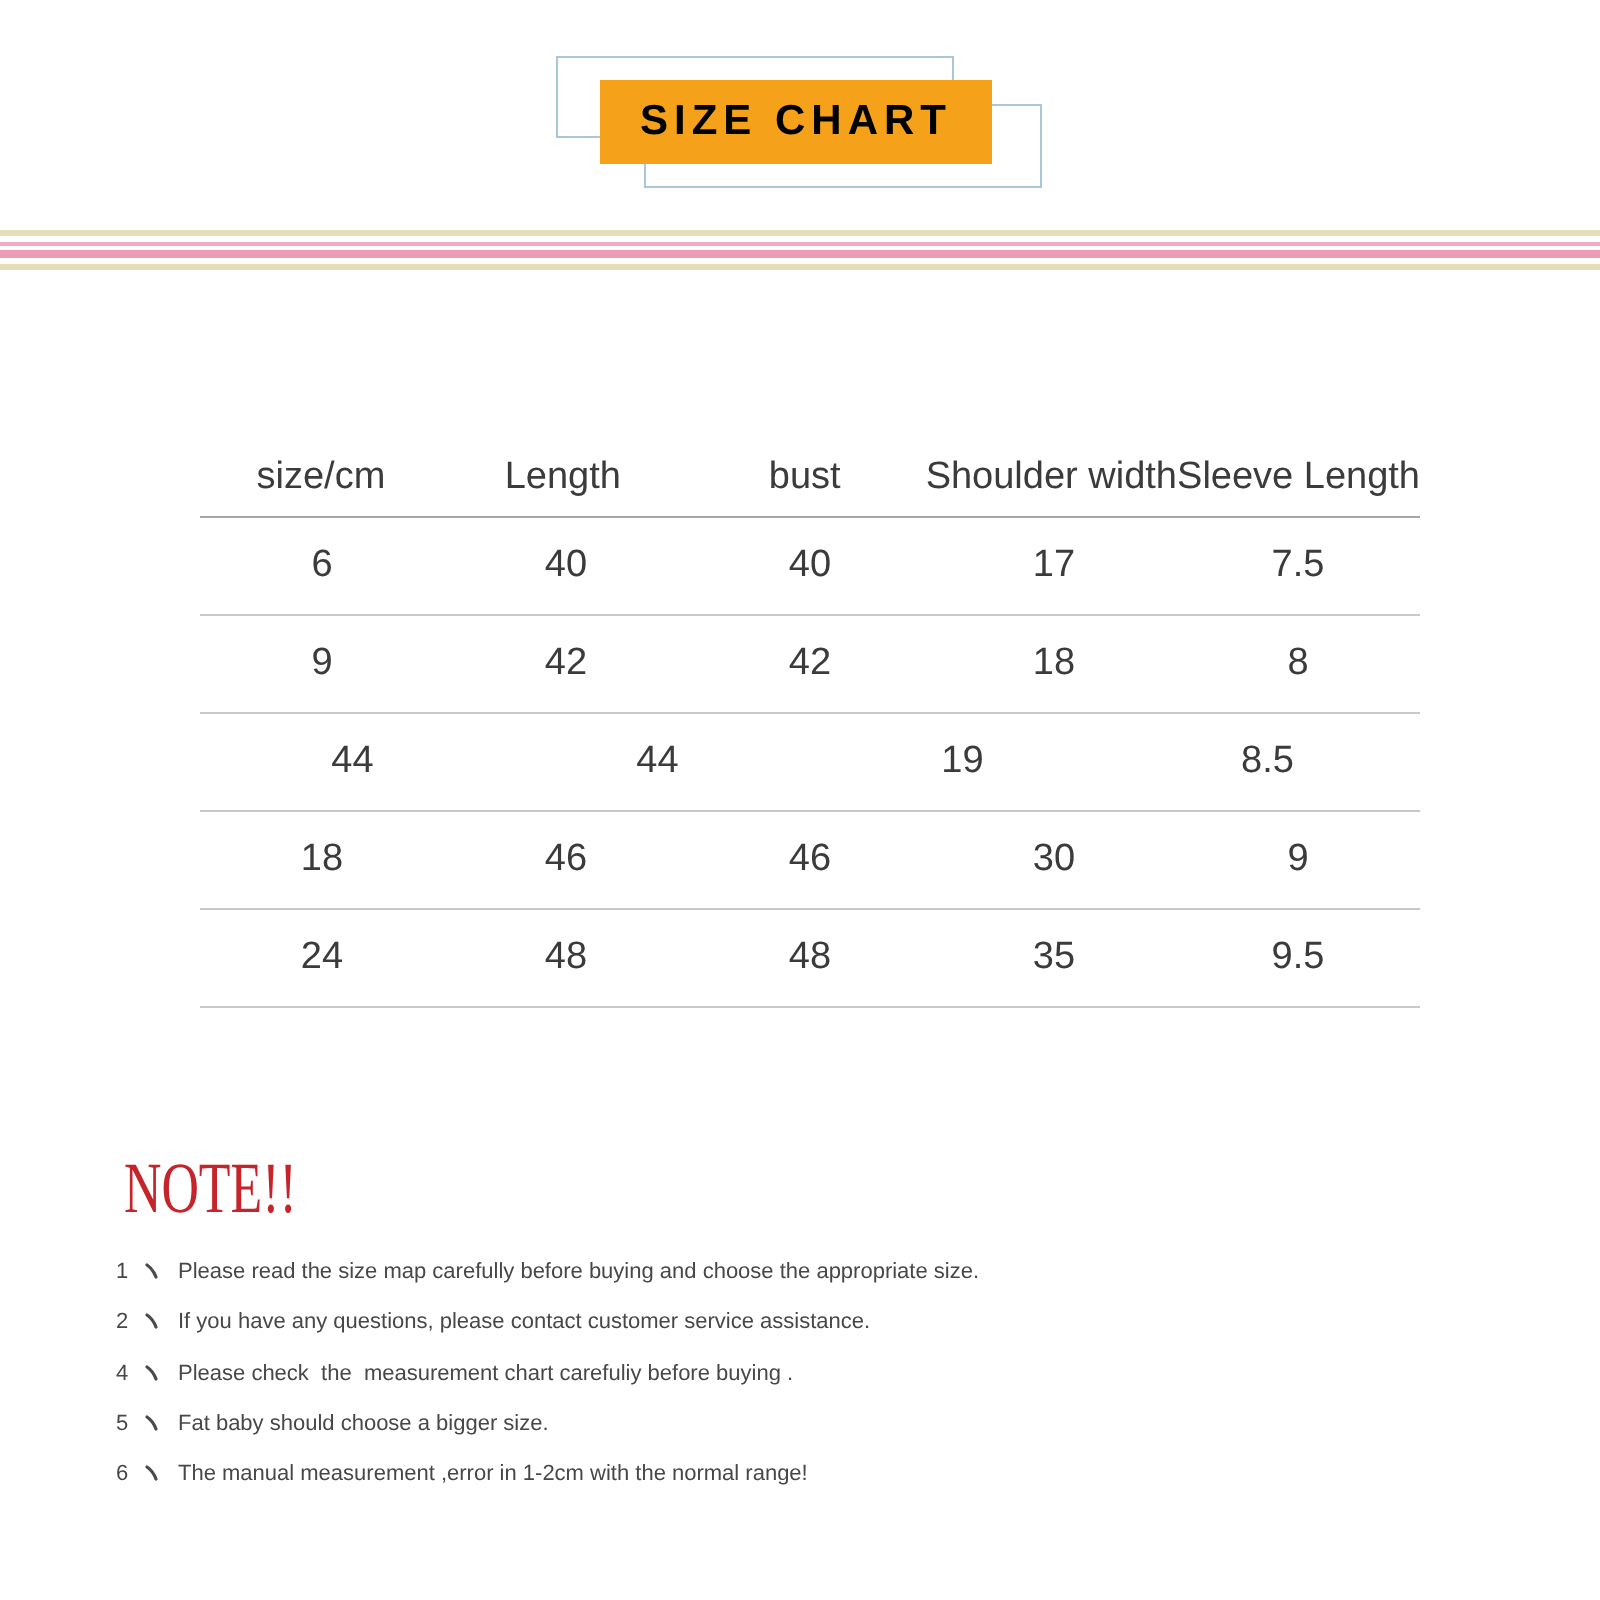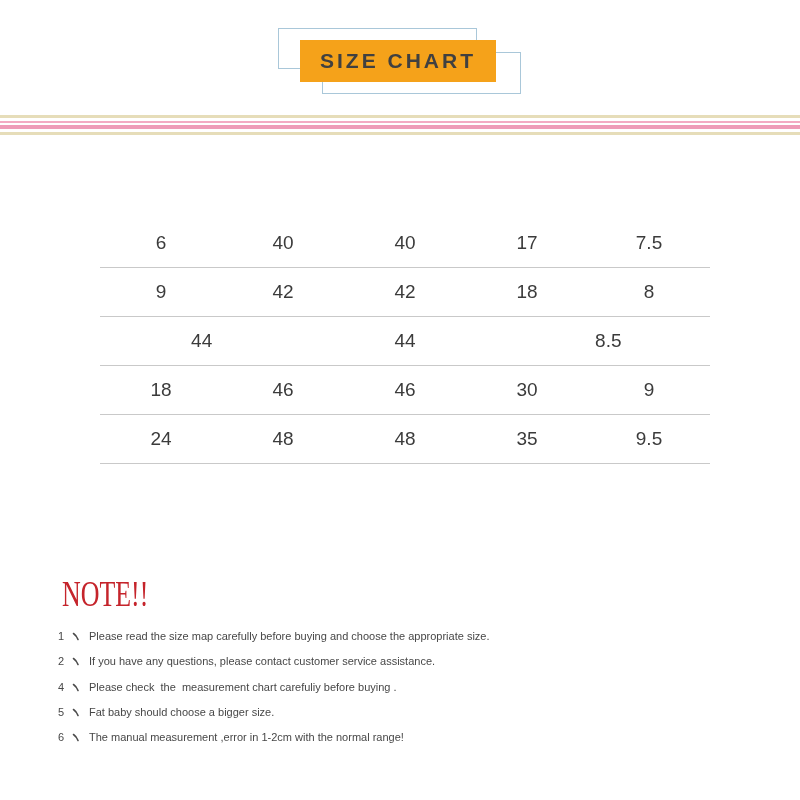--- a/index.html
+++ b/index.html
@@ -5,21 +5,21 @@
   html, body { margin:0; padding:0; background:#ffffff; }
   body { width:800px; height:800px; font-family:"Liberation Sans", sans-serif; }
   .page { position:relative; width:800px; height:800px; background:#ffffff; overflow:hidden; }
 
   
   .outline-rect { position:absolute; border:1px solid #a9c7d9; background:transparent; z-index:1; }
   .outline-back  { left:278px; top:28px;  width:197px; height:39px; }
   .outline-front { left:322px; top:52px;  width:197px; height:40px; }
   .banner-box { position:absolute; left:300px; top:40px; width:196px; height:42px;
                 display:flex; align-items:center; justify-content:center; z-index:2; }
-  .banner-title { color:#404040; font-size:21px; font-weight:bold; letter-spacing:3px; }
+  .banner-title { color:#000000; font-size:21px; font-weight:bold; letter-spacing:3px; }
 
   
   .stripe { position:absolute; left:0; width:800px; z-index:0; }
   .stripe-beige-1 { top:115px; height:3px; }
   .stripe-pink-thin { top:121px; height:2px; }
   .stripe-pink-band { top:125px; height:4px; }
   .stripe-beige-2 { top:132px; height:3px; }
 
   
   .size-table { position:absolute; left:100px; top:219px; width:610px; color:#3b3b3b; }
@@ -53,38 +53,46 @@
       <span class="banner-title">SIZE CHART</span>
     </div>
   </div>
 
   <div class="stripe stripe-beige-1" style="background: rgb(230, 221, 185);"></div>
   <div class="stripe stripe-pink-thin" style="background: rgb(243, 170, 195);"></div>
   <div class="stripe stripe-pink-band" style="background: rgb(238, 155, 184);"></div>
   <div class="stripe stripe-beige-2" style="background: rgb(230, 221, 185);"></div>
 
   <div class="size-table">
+    <div class="thead">
+        <div class="th">size/cm</div>
+        <div class="th">Length</div>
+        <div class="th">bust</div>
+        <div class="th">Shoulder width</div>
+        <div class="th">Sleeve Length</div>
+      </div>
     <div>
         <div class="tr">
           <div class="td">6</div>
           <div class="td">40</div>
           <div class="td">40</div>
           <div class="td">17</div>
           <div class="td">7.5</div>
         </div>
         <div class="tr">
           <div class="td">9</div>
           <div class="td">42</div>
           <div class="td">42</div>
           <div class="td">18</div>
           <div class="td">8</div>
         </div>
         <div class="tr">
           <div class="td">44</div>
           <div class="td">44</div>
+          <div class="td">19</div>
           <div class="td">8.5</div>
         </div>
         <div class="tr">
           <div class="td">18</div>
           <div class="td">46</div>
           <div class="td">46</div>
           <div class="td">30</div>
           <div class="td">9</div>
         </div>
         <div class="tr">

